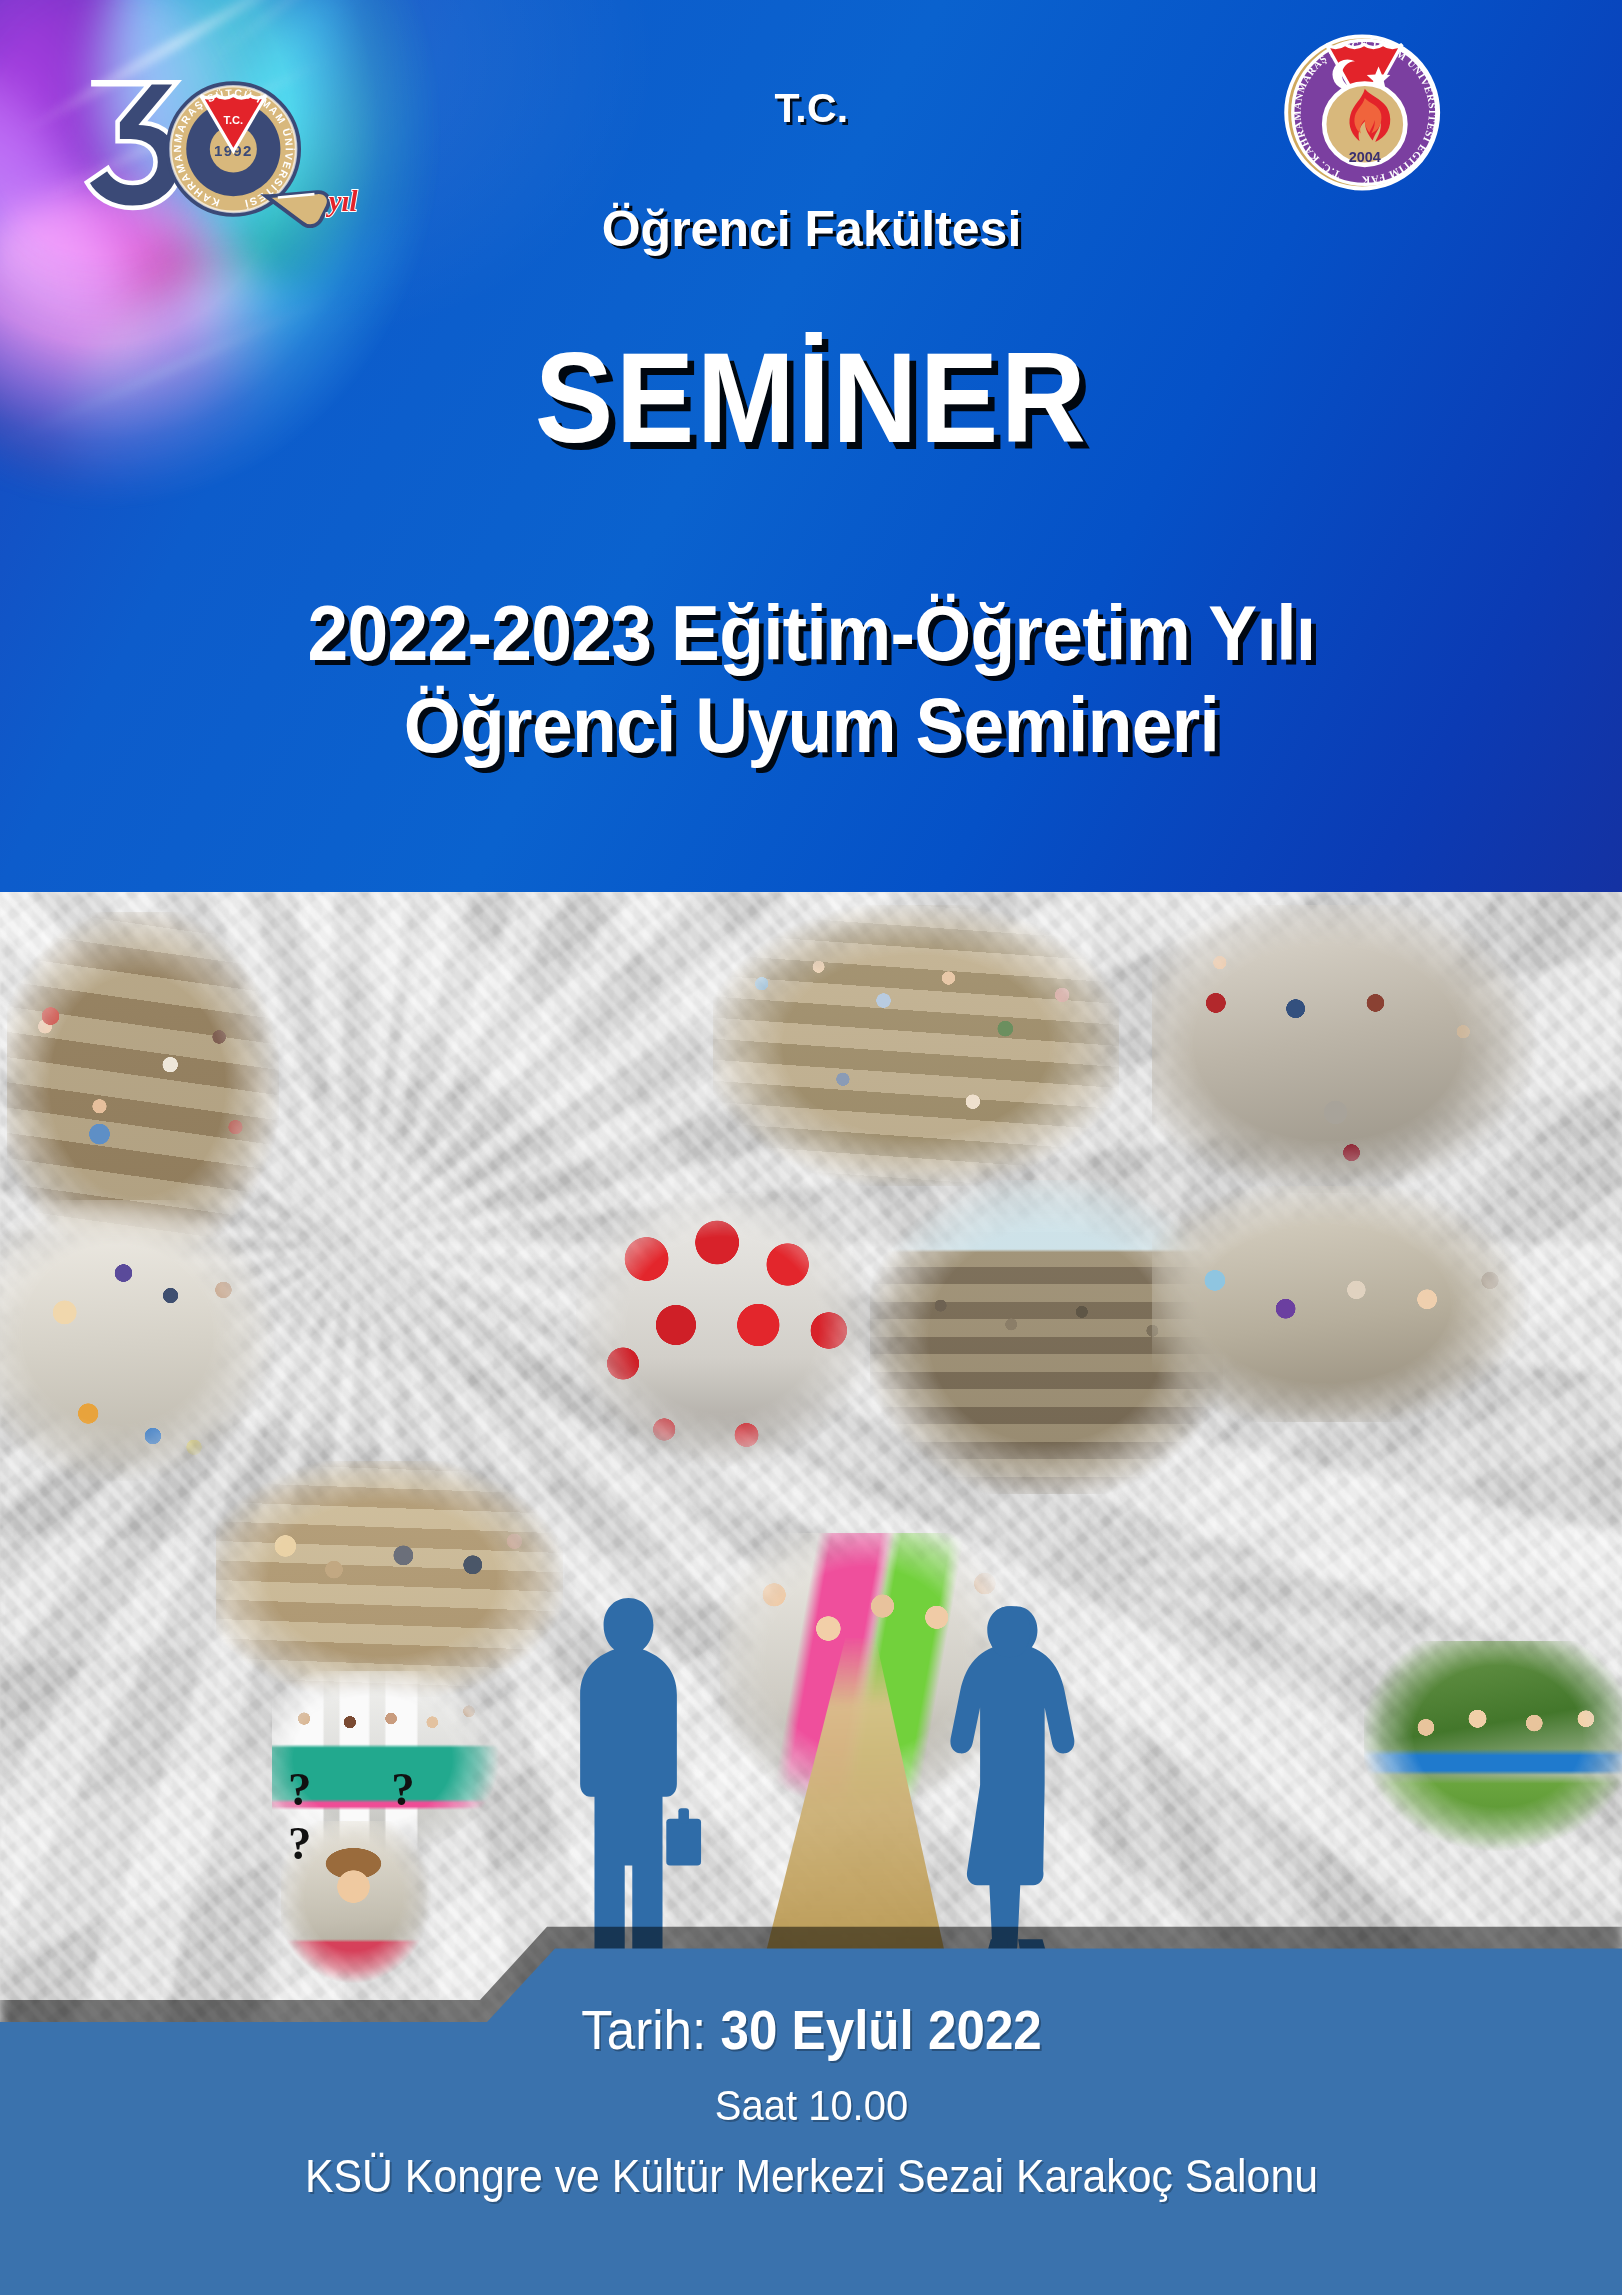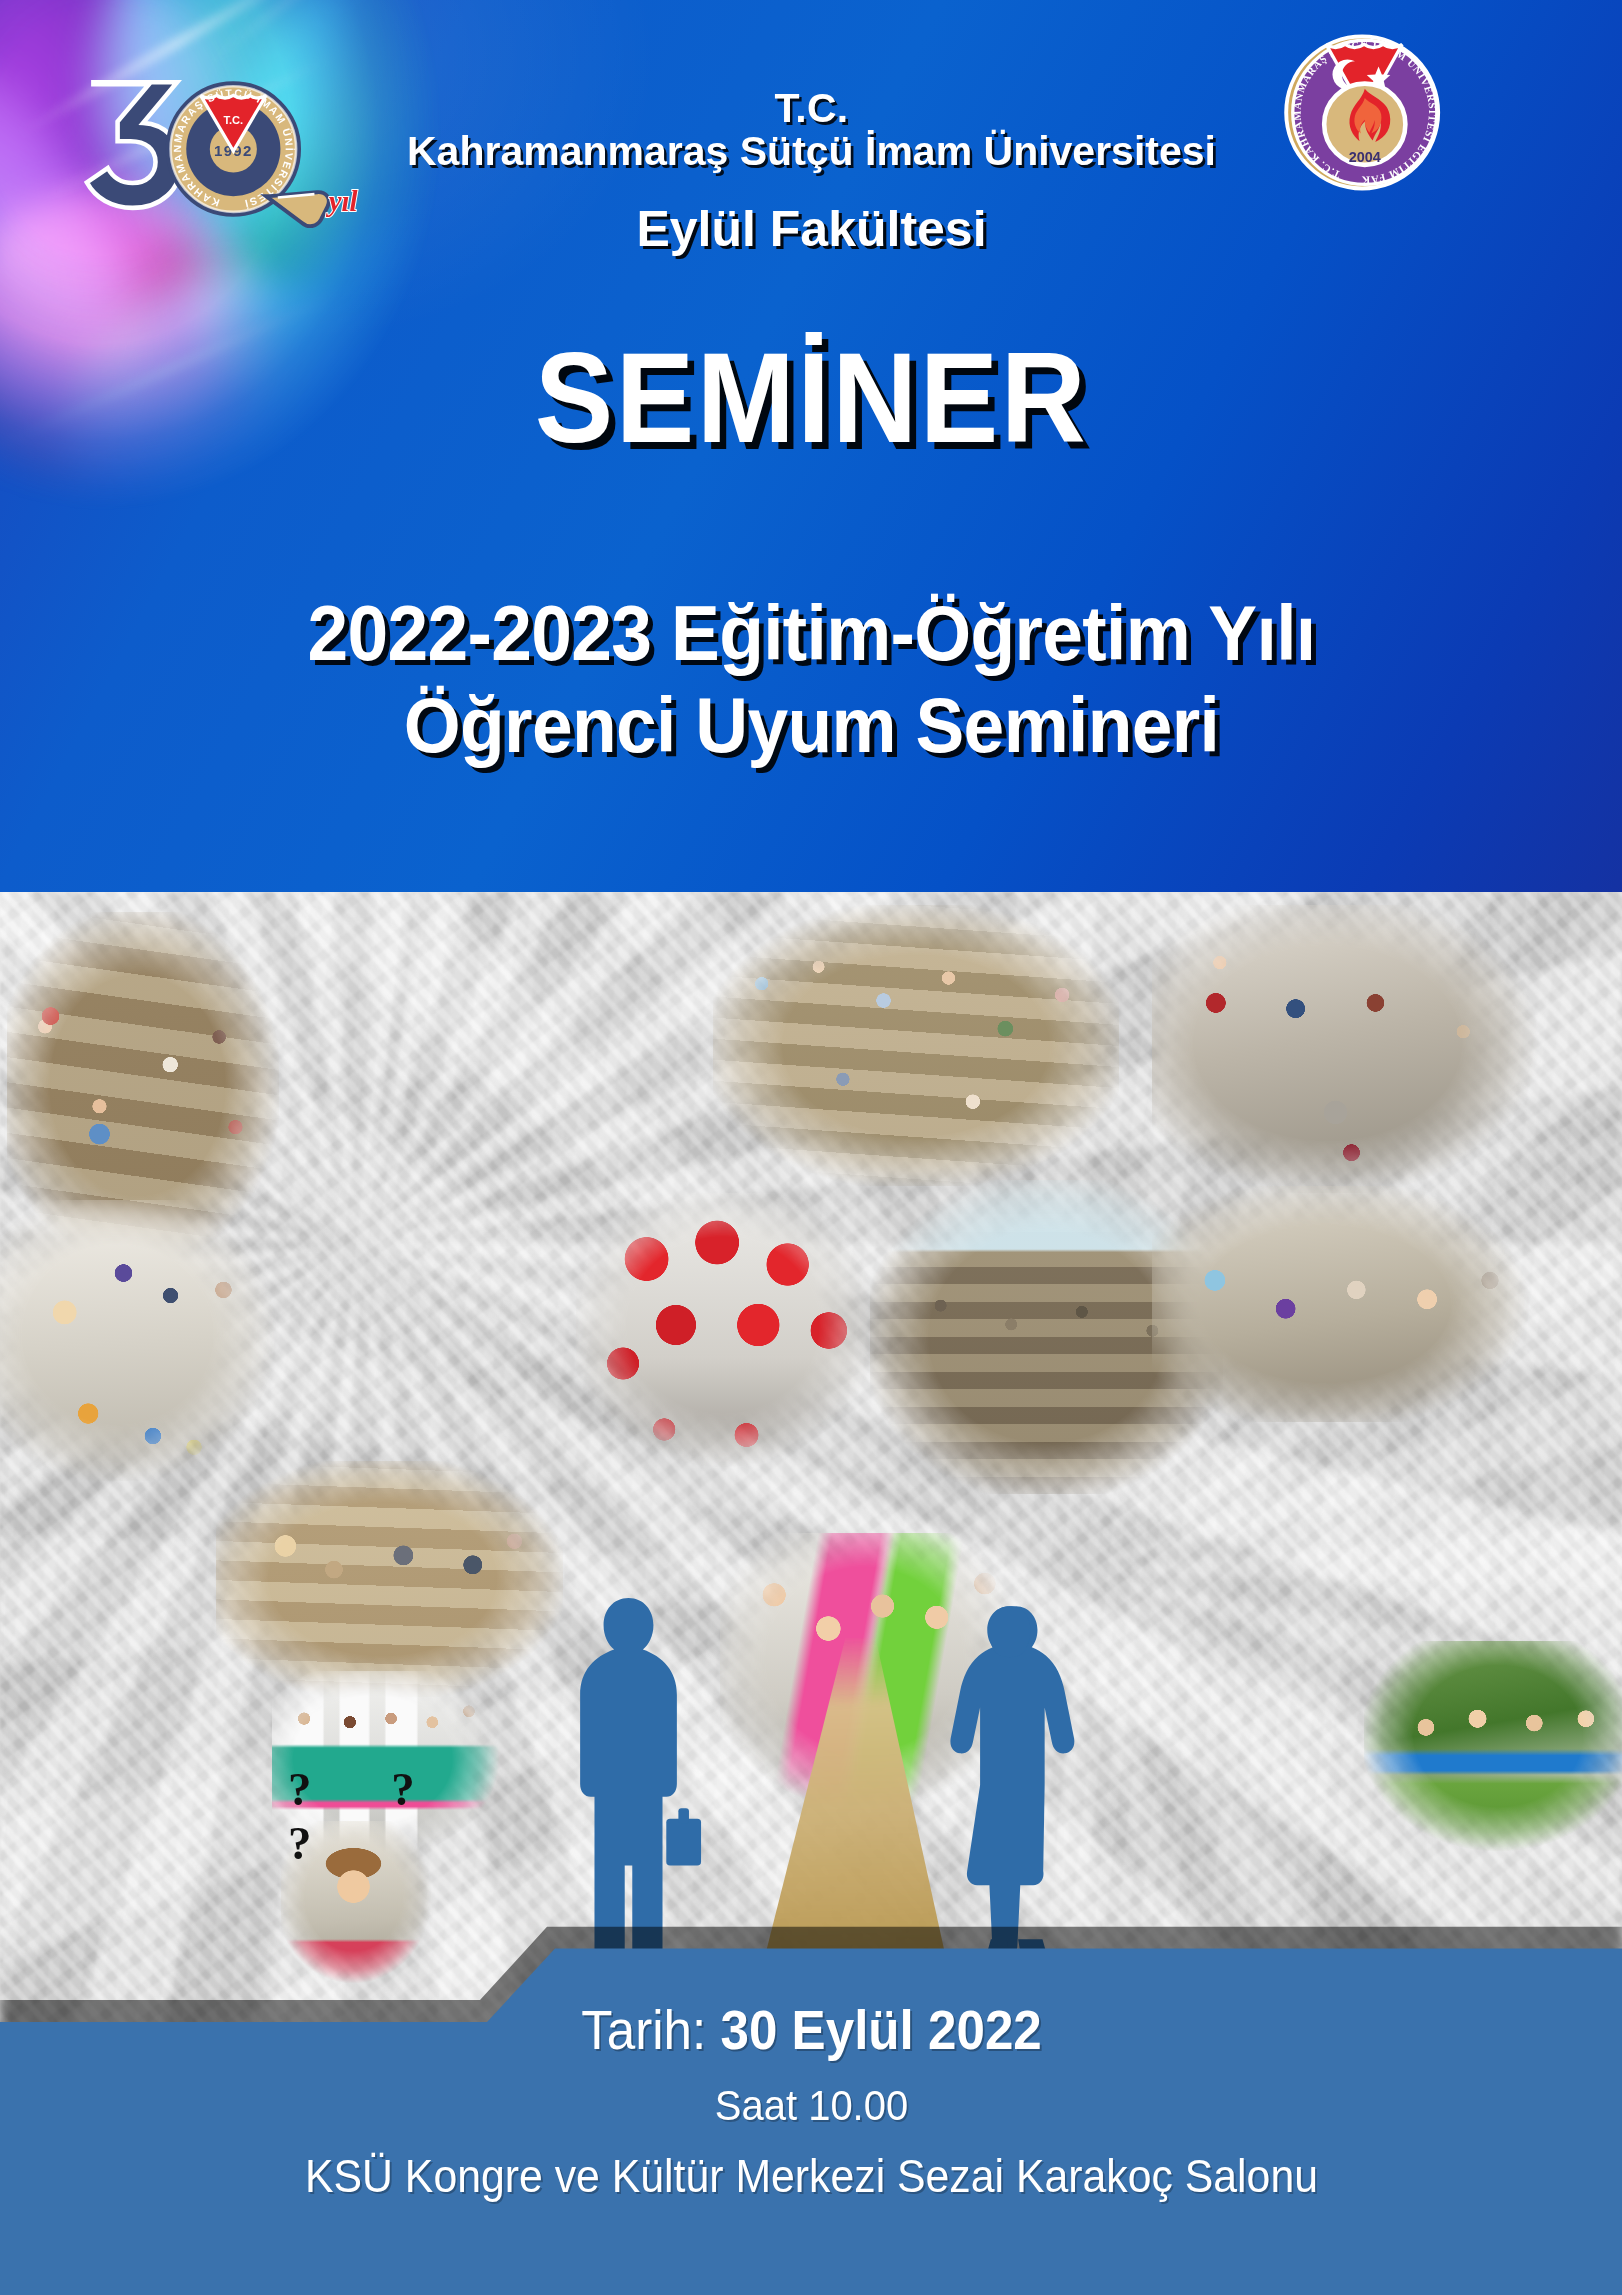--- a/index.html
+++ b/index.html
@@ -356,22 +356,21 @@
         <i class="f7"></i>
       <span class="fstreak s1"></span>
         <span class="fstreak s2"></span>
       <span class="fstreak s3"></span>
         <span class="fstreak s4"></span>
       <span class="fstreak s5"></span>
     </div>
   </div>
 
   <div class="hdr-text tc">T.C.</div>
-  <div class="hdr-text uni">Kahramanmaraş Sütçü İmam Üniversitesi</div>
-  <div class="hdr-text fak">Eylül Fakültesi</div>
+  <div class="hdr-text fak">Öğrenci Fakültesi</div>
   <div class="hdr-text seminer">SEMİNER</div>
   <div class="hdr-text sub1">2022-2023 Eğitim-Öğretim Yılı</div>
   <div class="hdr-text sub2">Öğrenci Uyum Semineri</div>
 
   <svg class="logo-left" viewBox="0 0 500 290">
 
     <g>
       <path fill="#3b4a77" stroke="#ffffff" stroke-width="7" d="M48 40 h128 l-52 62 c34 2 58 27 58 62 0 40-31 68-74 68-32 0-57-15-70-39l32-22c8 15 21 23 38 23 21 0 35-13 35-32 0-20-15-32-38-32h-20v-30l48-57H48z"></path>
     </g>
 

